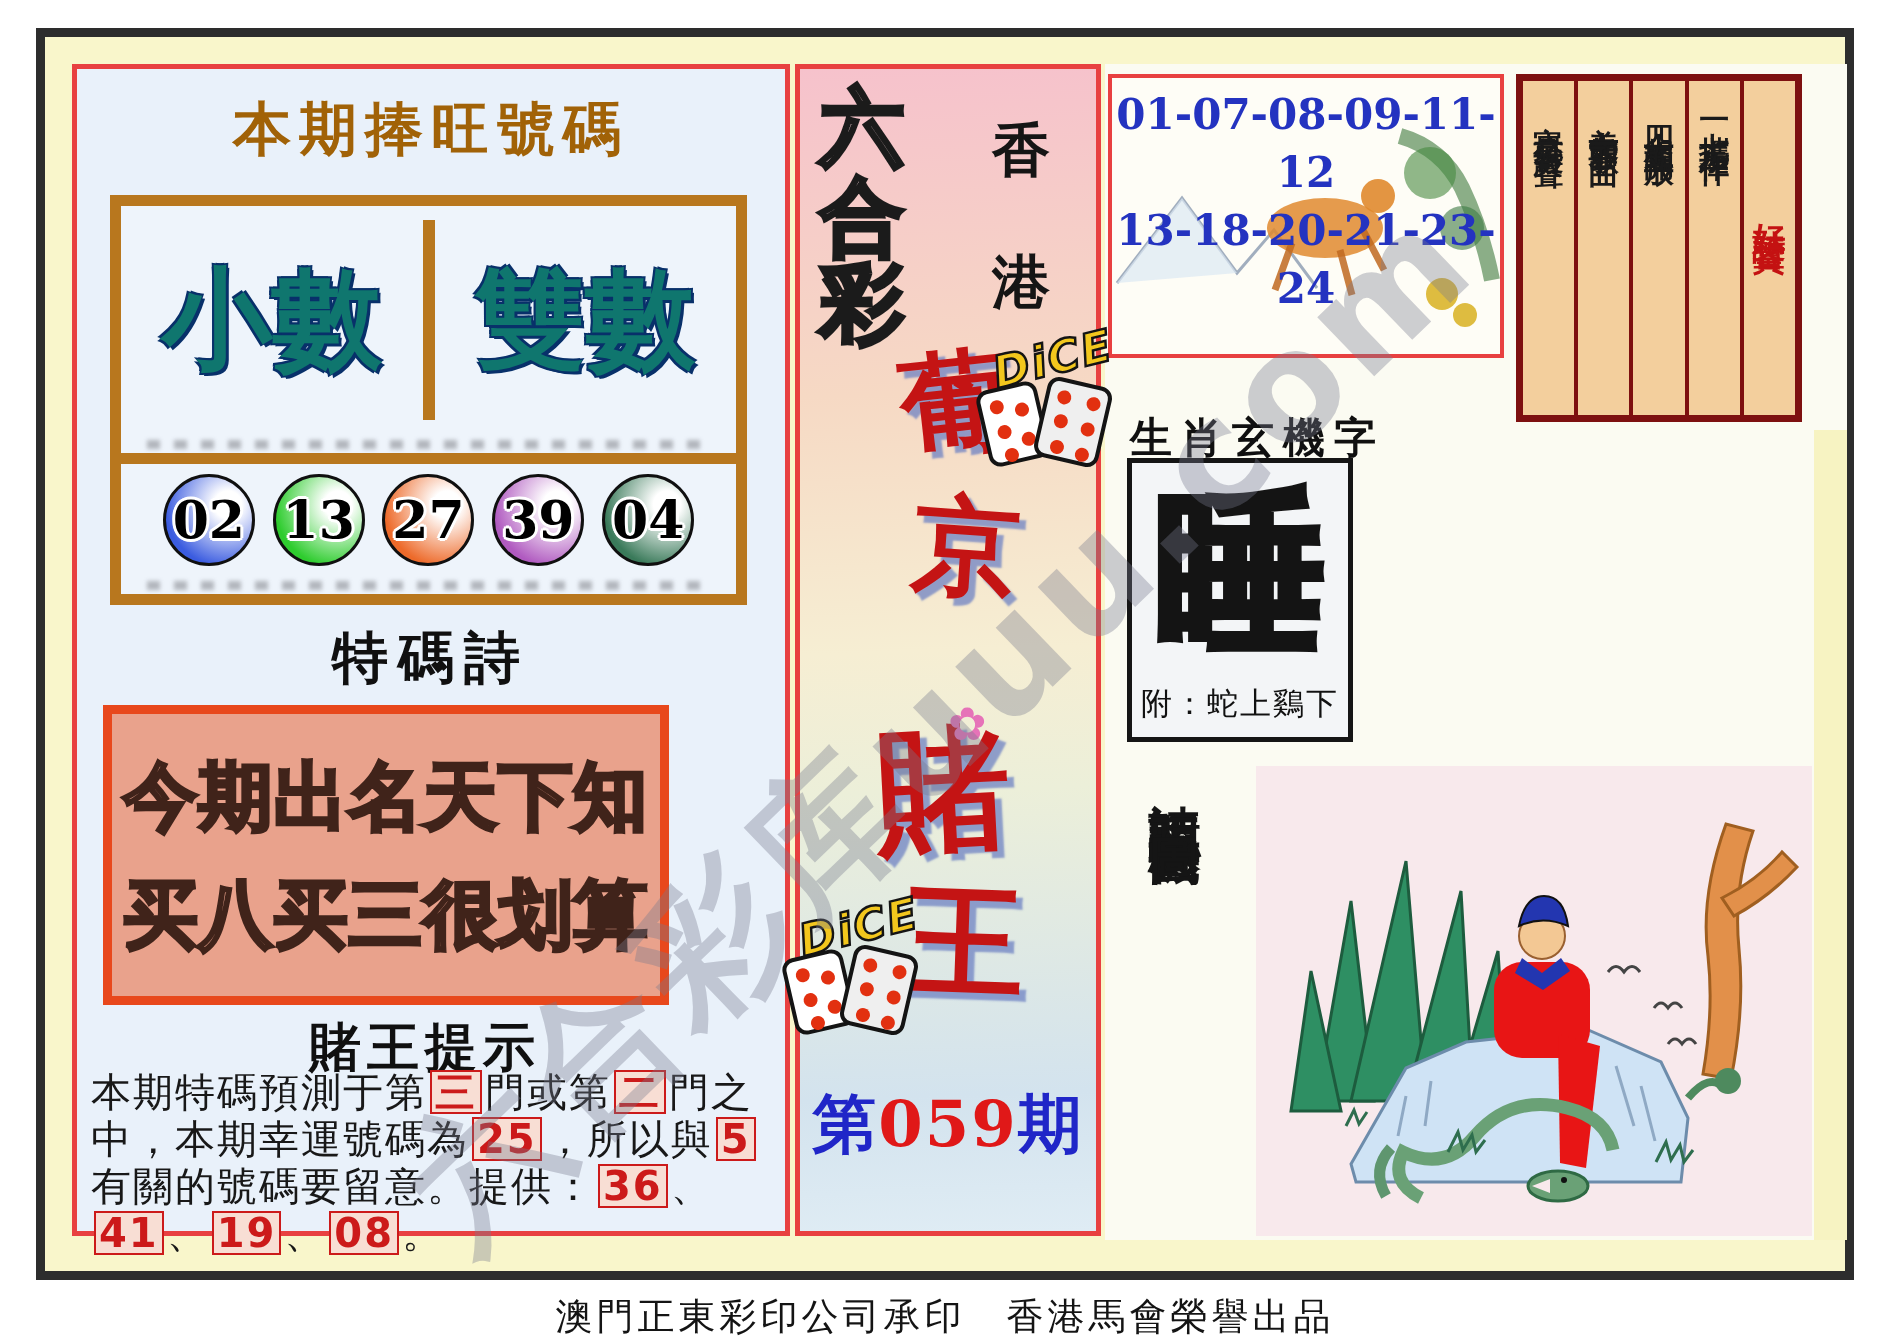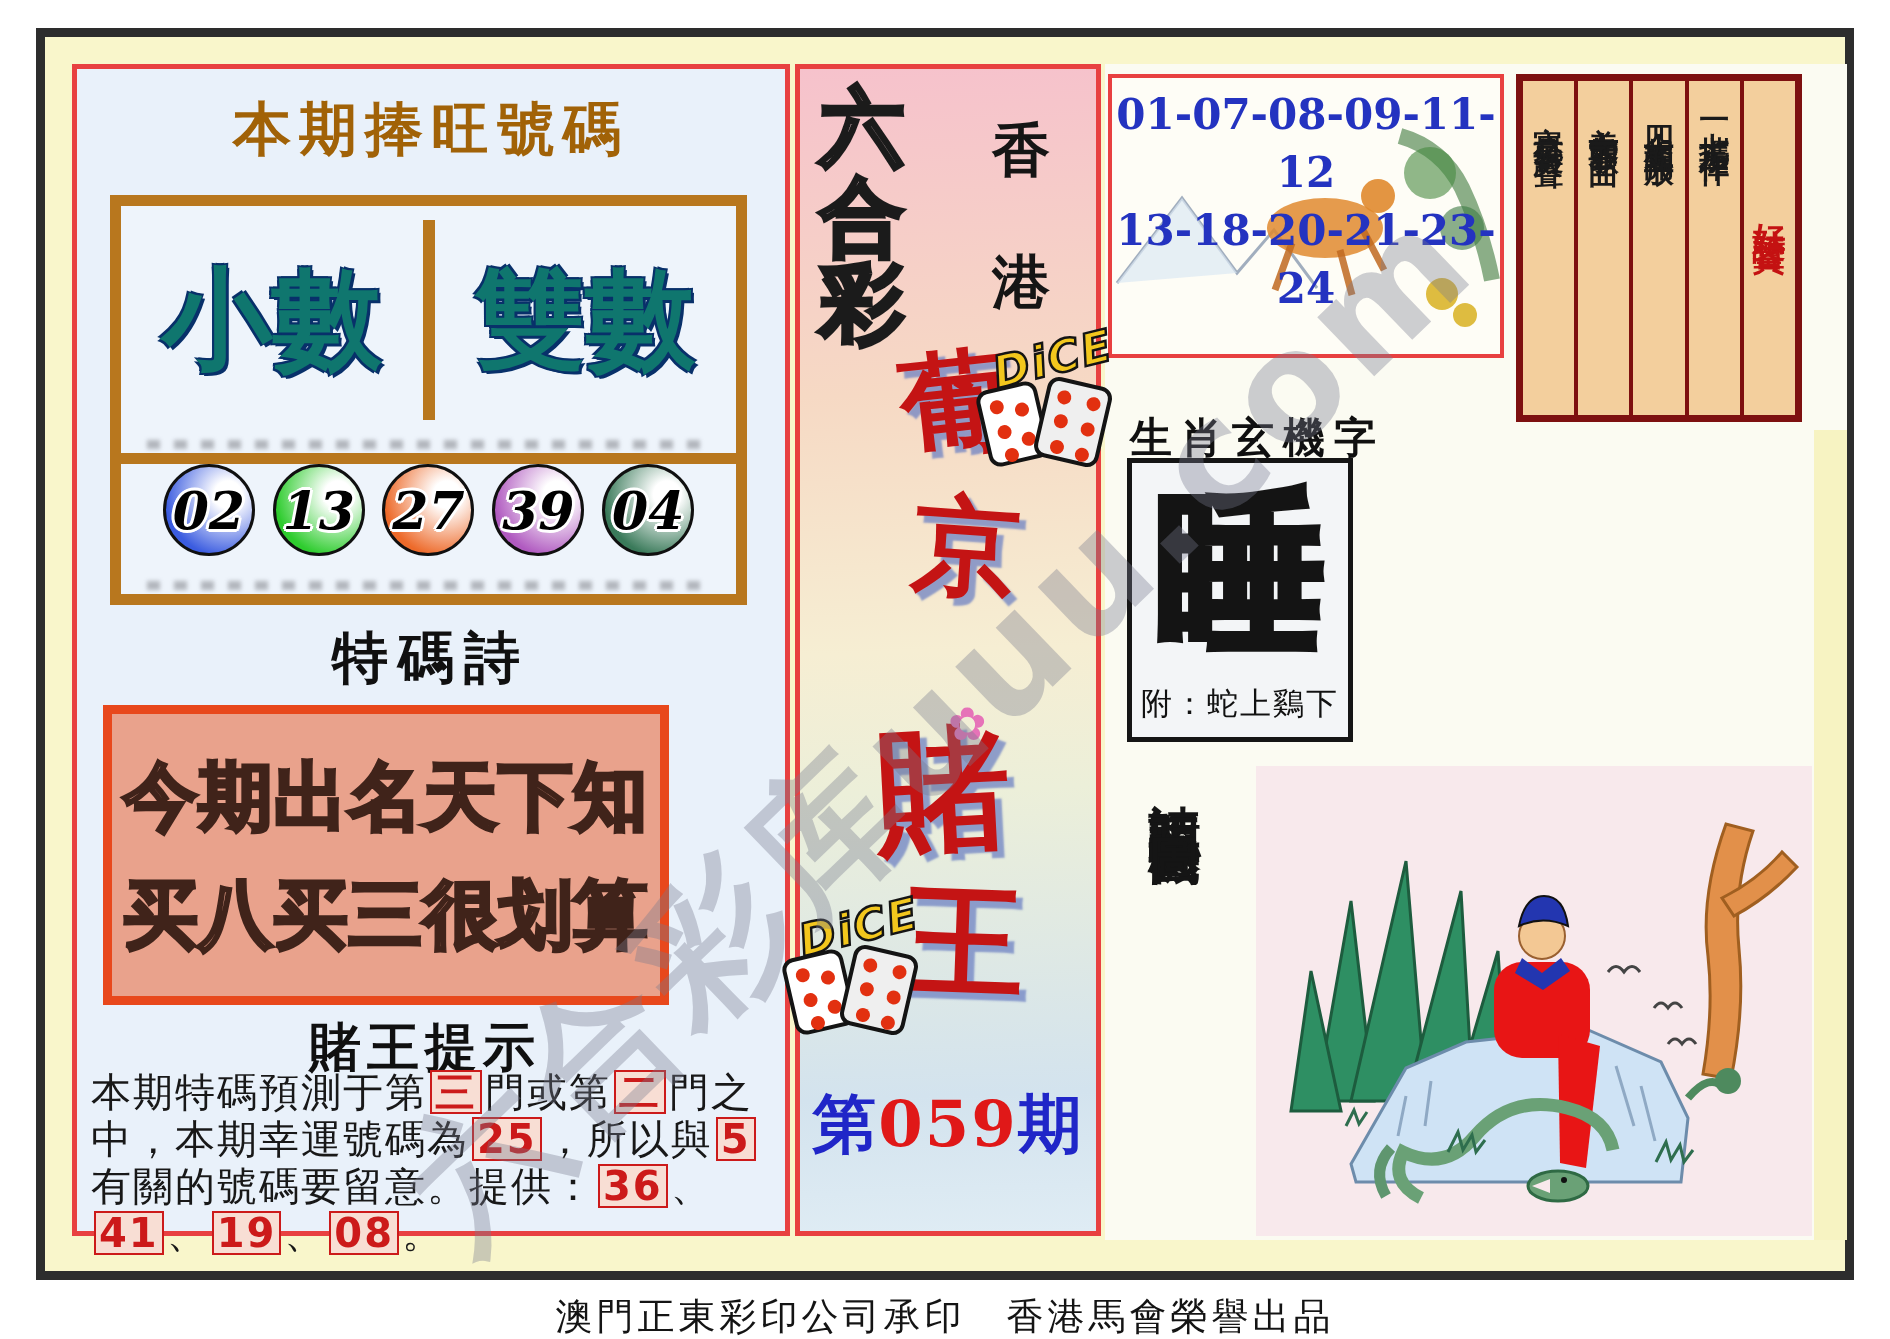--- a/index.html
+++ b/index.html
@@ -22,21 +22,21 @@
               display:flex;flex-direction:column;}
   .ob-top{height:228px;display:flex;align-items:stretch;}
   .ob-cell{flex:1;display:flex;align-items:center;justify-content:center;
            font-size:110px;font-weight:bold;color:#0f766e;
            text-shadow:3px 3px 0 #08306a,-2px -2px 0 #08306a,2px -2px 0 #08306a,-2px 2px 0 #08306a;}
   .ob-div{width:12px;background:#b8771e;margin:14px 0;}
   .ob-smudge{height:9px;margin:6px 26px 4px 26px;
              background:repeating-linear-gradient(90deg,rgba(70,70,75,.35) 0 13px,transparent 13px 27px);
              filter:blur(2px);}
   .ob-mid{height:11px;background:#b8771e;}
-  .ob-balls{flex:1;display:flex;justify-content:space-evenly;padding:0 24px;font-style:italic;}
+  .ob-balls{flex:1;display:flex;align-items:center;justify-content:space-evenly;padding:0 24px;}
   .ball{width:92px;height:92px;border-radius:50%;border:3px solid #101010;box-sizing:border-box;
         display:flex;align-items:center;justify-content:center;
         font-family:"DejaVu Serif",serif;font-weight:bold;font-size:52px;color:#000;
         text-shadow:-3px 0 #fff,3px 0 #fff,0 -3px #fff,0 3px #fff,-2px -2px #fff,2px 2px #fff,-2px 2px #fff,2px -2px #fff;}
   .ball-blue  {background:radial-gradient(circle at 72% 32%,#ffffff 0%,#ffffff 16%,#3b5ce0 74%);}
   .ball-green {background:radial-gradient(circle at 72% 32%,#ffffff 0%,#ffffff 16%,#2ecc2e 74%);}
   .ball-orange{background:radial-gradient(circle at 72% 32%,#ffffff 0%,#ffffff 16%,#ed6a2a 74%);}
   .ball-purple{background:radial-gradient(circle at 72% 32%,#ffffff 0%,#ffffff 16%,#b05ac0 74%);}
   .ball-teal  {background:radial-gradient(circle at 72% 32%,#ffffff 0%,#ffffff 16%,#3a7a5a 74%);}
   .tema-heading{position:absolute;top:552px;left:0;width:100%;text-align:center;

